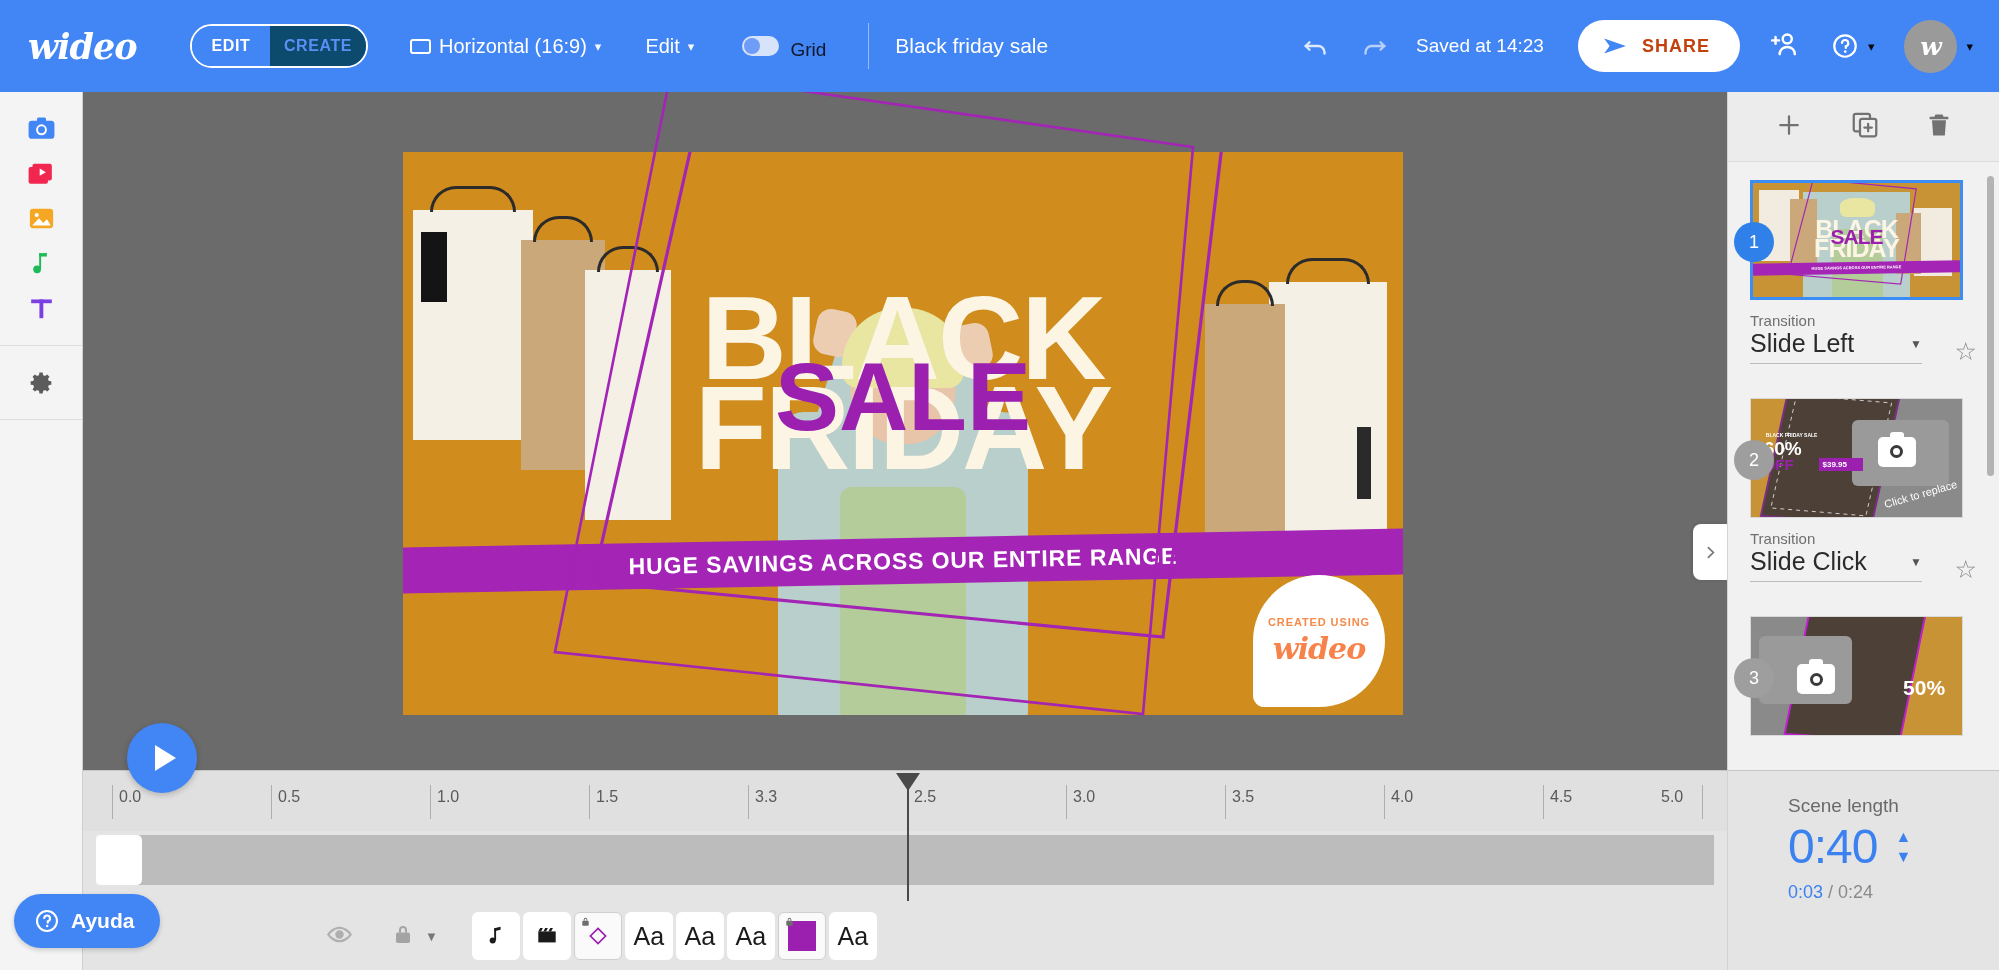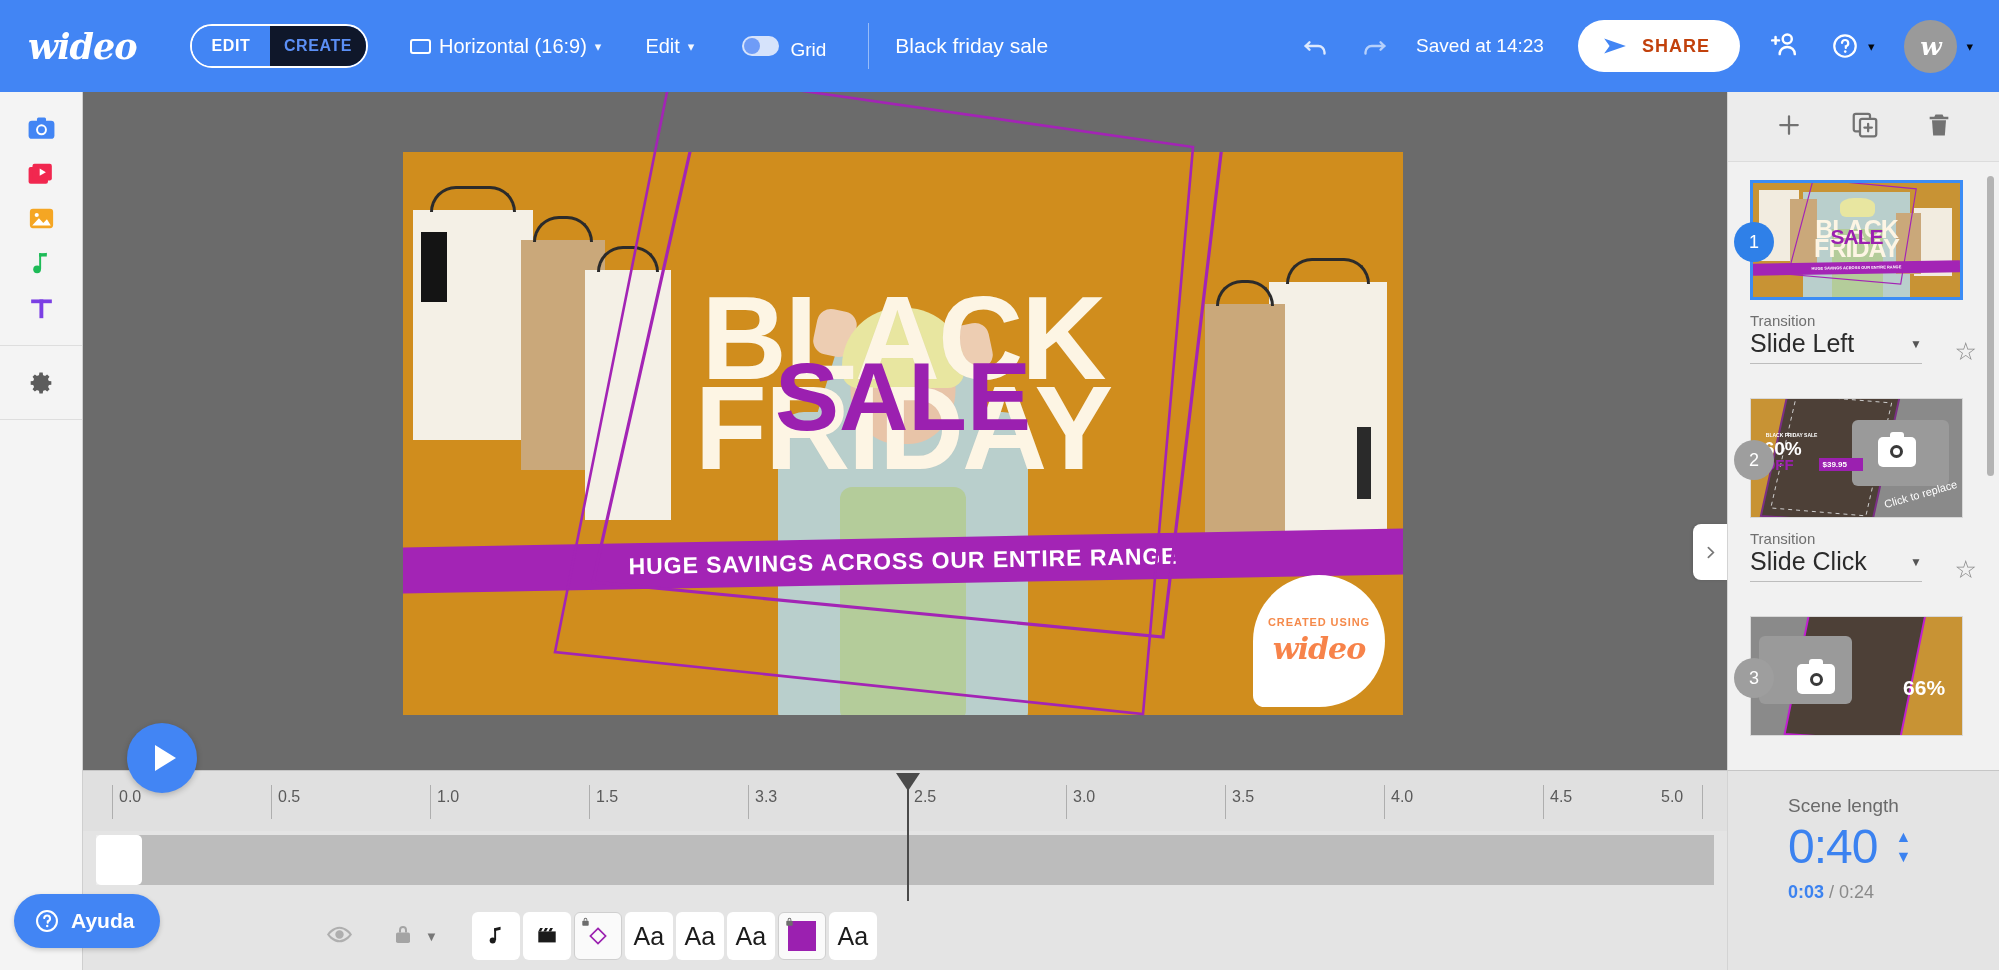--- a/index.html
+++ b/index.html
@@ -24,21 +24,21 @@
   .seg {
     margin-left:32px; display:flex; align-items:center;
     border:2px solid #fff; border-radius:24px; height:44px; overflow:hidden;
     background:#4285f4;
   }
   .seg div {
     height:100%; display:flex; align-items:center; justify-content:center;
     font-size:16px; font-weight:700; letter-spacing:.6px; cursor:pointer;
   }
   .seg .s-edit { width:78px; color:#fff; background:#4285f4; }
-  .seg .s-create { width:96px; color:#5b8ff5; background:#0f172a; }
+  .seg .s-create { width:96px; color:#5b8ff5; background:#0c4a6e; }
 
   .tb-item {
     display:flex; align-items:center; gap:8px; color:#fff;
     font-size:20px; cursor:pointer; height:92px;
   }
   .tb-ratio { margin-left:42px; }
   .tb-edit  { margin-left:44px; }
   .caret { font-size:13px; opacity:.95; }
   .rect-icon {
     width:21px; height:15px; border:2.2px solid #fff; border-radius:3px;
@@ -47,21 +47,21 @@
 
   .gridwrap { margin-left:48px; display:flex; align-items:center; gap:11px; cursor:pointer; }
   .toggle {
     width:37px; height:20px; border-radius:10px; background:#d6e3fb;
     position:relative;
   }
   .toggle::after{
     content:""; position:absolute; left:2px; top:2px; width:16px;height:16px;
     border-radius:50%; background:#6f9cf7;
   }
-  .gridlbl { color:#ffffff; font-size:19px;margin-top:7px; }
+  .gridlbl { color:#0f172a; font-size:19px;margin-top:7px; }
 
   .sep { width:1px; height:46px; background:rgba(255,255,255,.45); margin-left:42px; }
   .proj { margin-left:26px; color:#fff; font-size:21px; }
 
   .spacer { flex:1 1 auto; }
 
   .hicon { cursor:pointer; opacity:.82; display:flex; align-items:center; }
   .undo { margin-right:26px; }
   .redo { margin-right:28px; }
   .saved { color:#fff; font-size:19px; margin-right:34px; white-space:nowrap; }
@@ -306,21 +306,21 @@
     position:absolute; left:1727px; top:770px; width:272px; height:200px;
     background:#e4e4e4; border-left:1px solid #d3d3d3; border-top:1px solid #c6c6c6;
     padding:24px 0 0 60px;
   }
   .sl-title { color:#6a6a6a; font-size:19px; }
   .sl-row { display:flex; align-items:center; gap:18px; margin-top:2px; }
   .sl-val { color:#3b82f0; font-size:48px; font-weight:400; letter-spacing:-1px; }
   .steppers { display:flex; flex-direction:column; gap:8px; }
   .stp { cursor:pointer; color:#3b82f0; font-size:16px; line-height:.7; }
   .sl-sub { margin-top:8px; font-size:18px; color:#8a8a8a; }
-  .sl-sub b { color:#3b82f0; font-weight:700;margin-top:25px; }
+  .sl-sub b { color:#3b82f0; font-weight:400;margin-top:25px; }
 </style>
 </head>
 <body>
 
 <div id="app">
 
   <div class="topbar">
     <div class="logo">wideo</div>
 
     <div class="seg">
@@ -594,21 +594,21 @@
 
       <div class="scenecard" style="margin-top:34px;">
         <div class="badge">3</div>
         <div class="thumb plain">
           <div style="position:absolute;inset:0;background:#8a8a8a;"></div>
           <div style="position:absolute;right:0;top:0;width:46%;height:100%;background:#c89334;"></div>
           <svg style="position:absolute;inset:0" viewBox="0 0 213 120">
             <polygon points="60,-10 176,-2 150,126 34,118" fill="#4d4037" stroke="#c01fd0" stroke-width="2"></polygon>
           </svg>
           <div style="position:absolute;left:4%;top:16%;width:44%;height:58%;background:#9a9a9a;border-radius:6px;"></div>
-          <div style="position:absolute;right:8%;top:50%;color:#fff;font-weight:700;font-size:21px;">66%</div>
+          <div style="position:absolute;right:8%;top:50%;color:#fff;font-weight:700;font-size:21px;">50%</div>
           <div class="mini-cam" style="left:22%;top:40%;">
               <i></i>
             </div>
         </div>
       </div>
 
       <div class="vscroll"></div>
     </div>
   </div>
 

